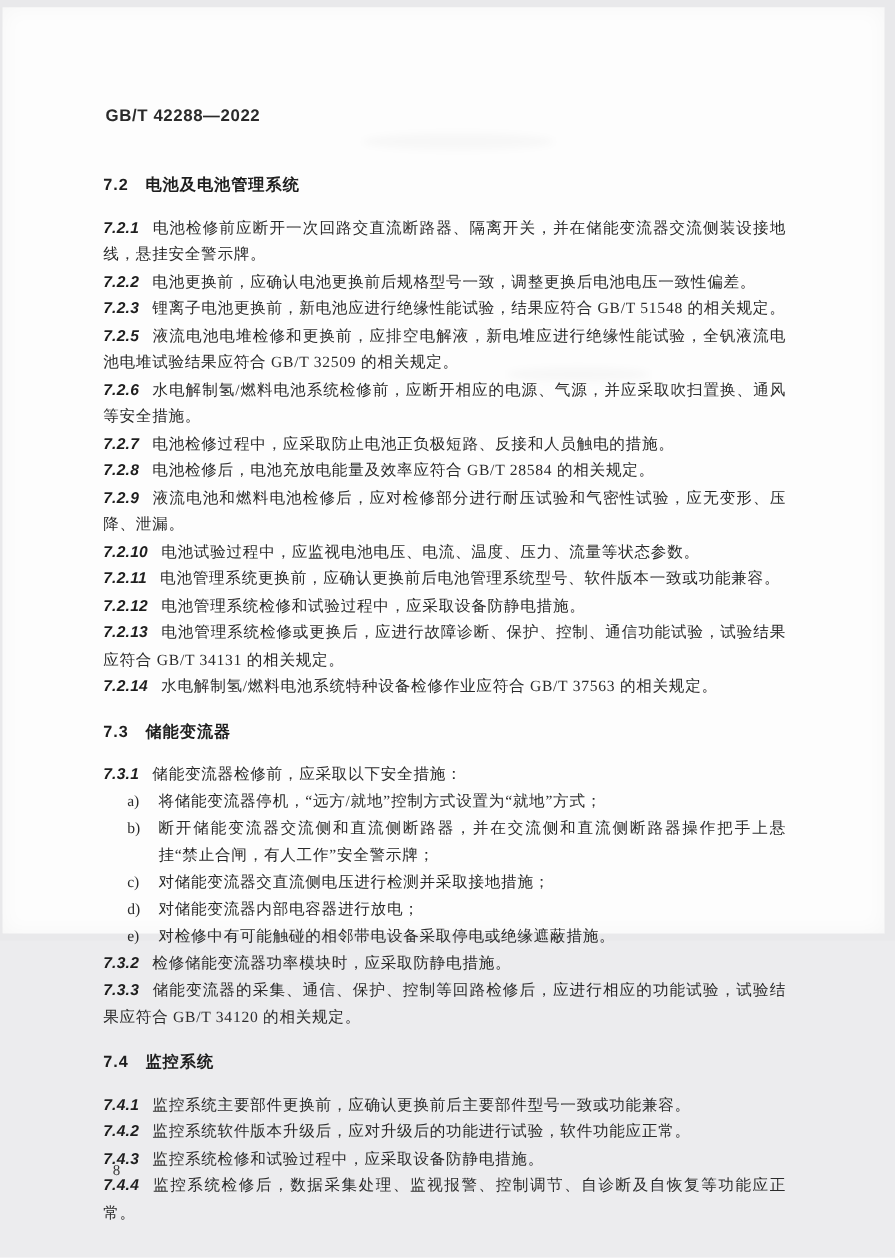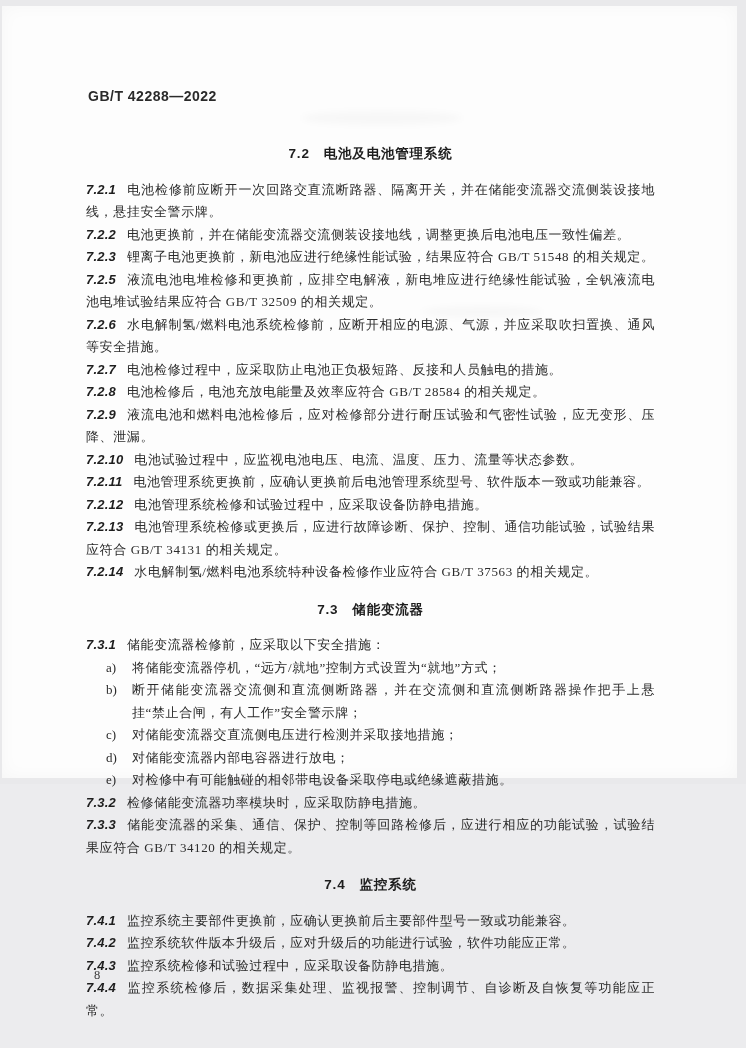--- a/index.html
+++ b/index.html
@@ -22,21 +22,21 @@
     font-weight:bold;font-size:14px;color:#2a2a2a;letter-spacing:0.5px;
   }
   .doc-body{
     position:absolute;top:122px;left:84px;right:82px;
     font-size:13px;line-height:22.5px;color:#2b2b2b;
     text-align:justify;letter-spacing:0.6px;
   }
   .section-heading{
     font-family:"Liberation Sans","DejaVu Sans",sans-serif;
     font-weight:bold;font-size:13.5px;color:#1e1e1e;
-    margin:15px 0 13px 0;text-align:center;letter-spacing:0.8px;
+    margin:15px 0 13px 0;text-align:left;letter-spacing:0.8px;
   }
   .section-heading .sec-num{margin-right:14px;}
   .clause{margin:0;}
   .clause-number{
     font-family:"Liberation Sans","DejaVu Sans",sans-serif;
     font-weight:bold;color:#1e1e1e;margin-right:11px;letter-spacing:0.2px;font-style:italic;
   }
   .list-item{position:relative;padding-left:46px;text-align:justify;}
   .list-label{
     position:absolute;left:20px;top:0;
@@ -51,21 +51,21 @@
 <body>
 
 <div class="canvas">
   <div class="page">
     <div class="artifact" style="left:300px;top:105px;width:160px;height:14px;"></div>
     <div class="artifact" style="left:420px;top:300px;width:120px;height:12px;"></div>
     <div class="doc-header">GB/T 42288—2022</div>
     <div class="doc-body" id="doc-body">
         <div class="section-heading"><span class="sec-num">7.2</span><span class="sec-title">电池及电池管理系统</span></div>
         <p class="clause"><span class="clause-number">7.2.1</span><span class="clause-text">电池检修前应断开一次回路交直流断路器、隔离开关，并在储能变流器交流侧装设接地线，悬挂安全警示牌。</span></p>
-        <p class="clause"><span class="clause-number">7.2.2</span><span class="clause-text">电池更换前，并在储能变流器交流侧装设接地线，调整更换后电池电压一致性偏差。</span></p>
+        <p class="clause"><span class="clause-number">7.2.2</span><span class="clause-text">电池更换前，应确认电池更换前后规格型号一致，调整更换后电池电压一致性偏差。</span></p>
         <p class="clause"><span class="clause-number">7.2.3</span><span class="clause-text">锂离子电池更换前，新电池应进行绝缘性能试验，结果应符合 GB/T 51548 的相关规定。</span></p>
         <p class="clause"><span class="clause-number">7.2.5</span><span class="clause-text">液流电池电堆检修和更换前，应排空电解液，新电堆应进行绝缘性能试验，全钒液流电池电堆试验结果应符合 GB/T 32509 的相关规定。</span></p>
         <p class="clause"><span class="clause-number">7.2.6</span><span class="clause-text">水电解制氢/燃料电池系统检修前，应断开相应的电源、气源，并应采取吹扫置换、通风等安全措施。</span></p>
         <p class="clause"><span class="clause-number">7.2.7</span><span class="clause-text">电池检修过程中，应采取防止电池正负极短路、反接和人员触电的措施。</span></p>
         <p class="clause"><span class="clause-number">7.2.8</span><span class="clause-text">电池检修后，电池充放电能量及效率应符合 GB/T 28584 的相关规定。</span></p>
         <p class="clause"><span class="clause-number">7.2.9</span><span class="clause-text">液流电池和燃料电池检修后，应对检修部分进行耐压试验和气密性试验，应无变形、压降、泄漏。</span></p>
         <p class="clause"><span class="clause-number">7.2.10</span><span class="clause-text">电池试验过程中，应监视电池电压、电流、温度、压力、流量等状态参数。</span></p>
         <p class="clause"><span class="clause-number">7.2.11</span><span class="clause-text">电池管理系统更换前，应确认更换前后电池管理系统型号、软件版本一致或功能兼容。</span></p>
         <p class="clause"><span class="clause-number">7.2.12</span><span class="clause-text">电池管理系统检修和试验过程中，应采取设备防静电措施。</span></p>
         <p class="clause"><span class="clause-number">7.2.13</span><span class="clause-text">电池管理系统检修或更换后，应进行故障诊断、保护、控制、通信功能试验，试验结果应符合 GB/T 34131 的相关规定。</span></p>

